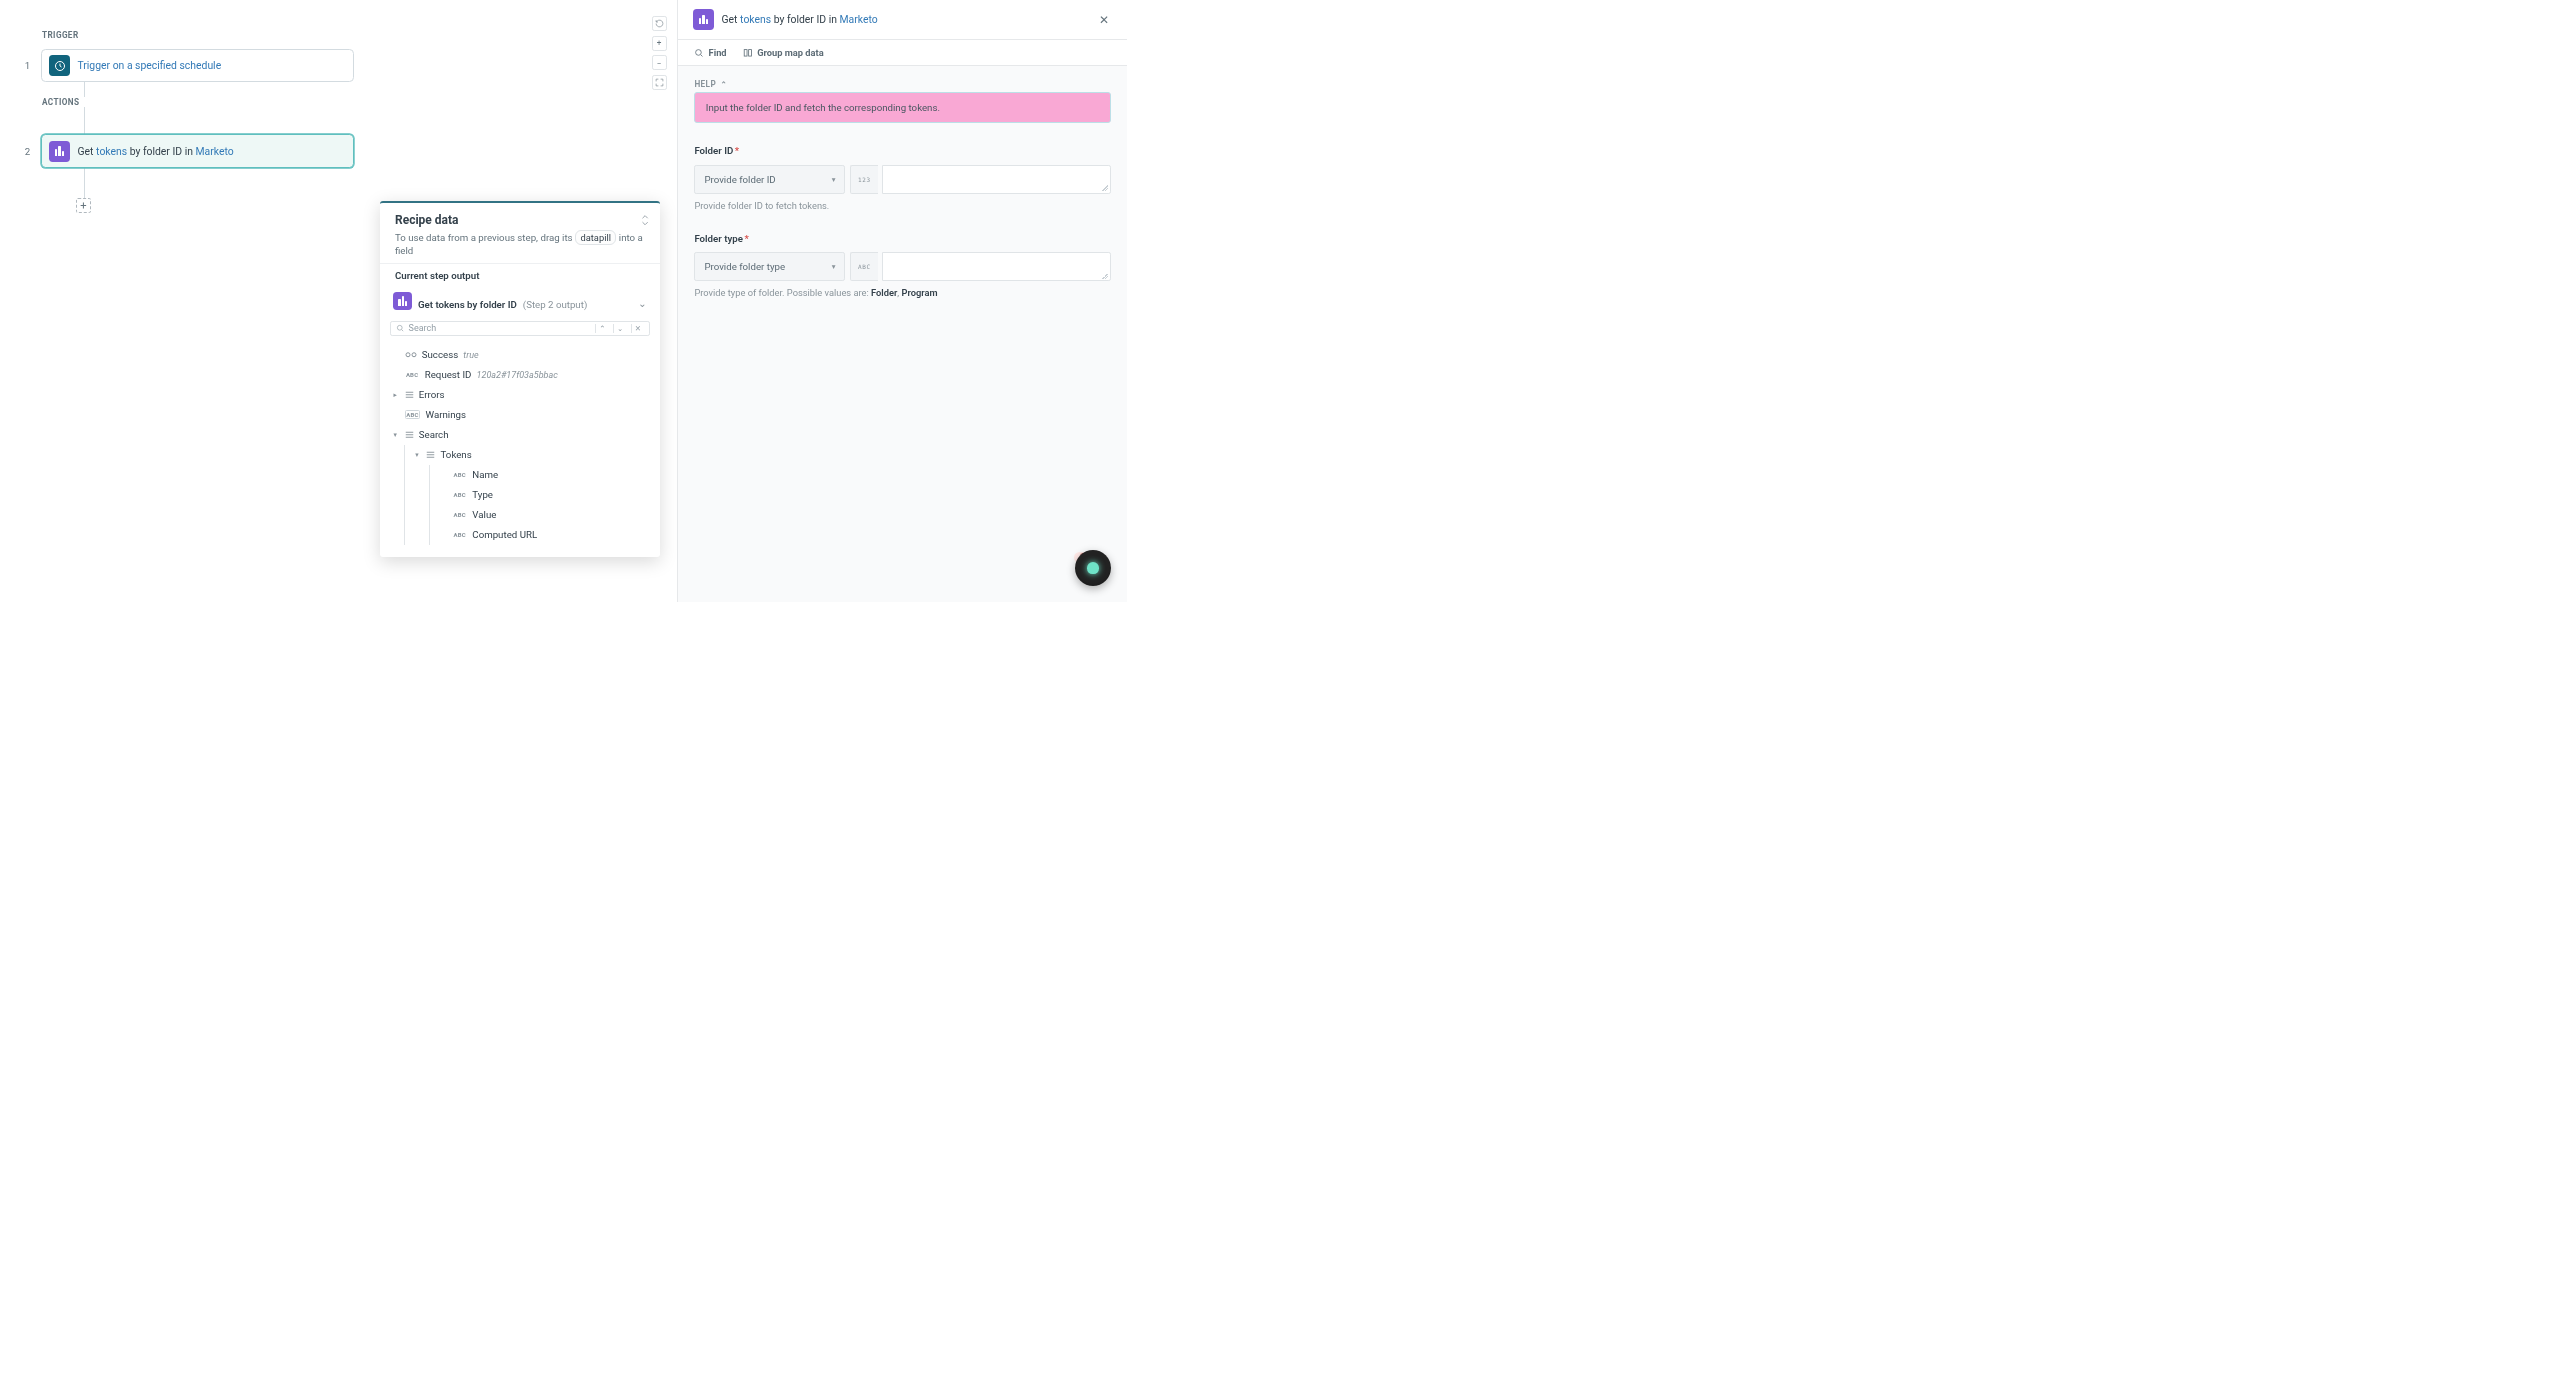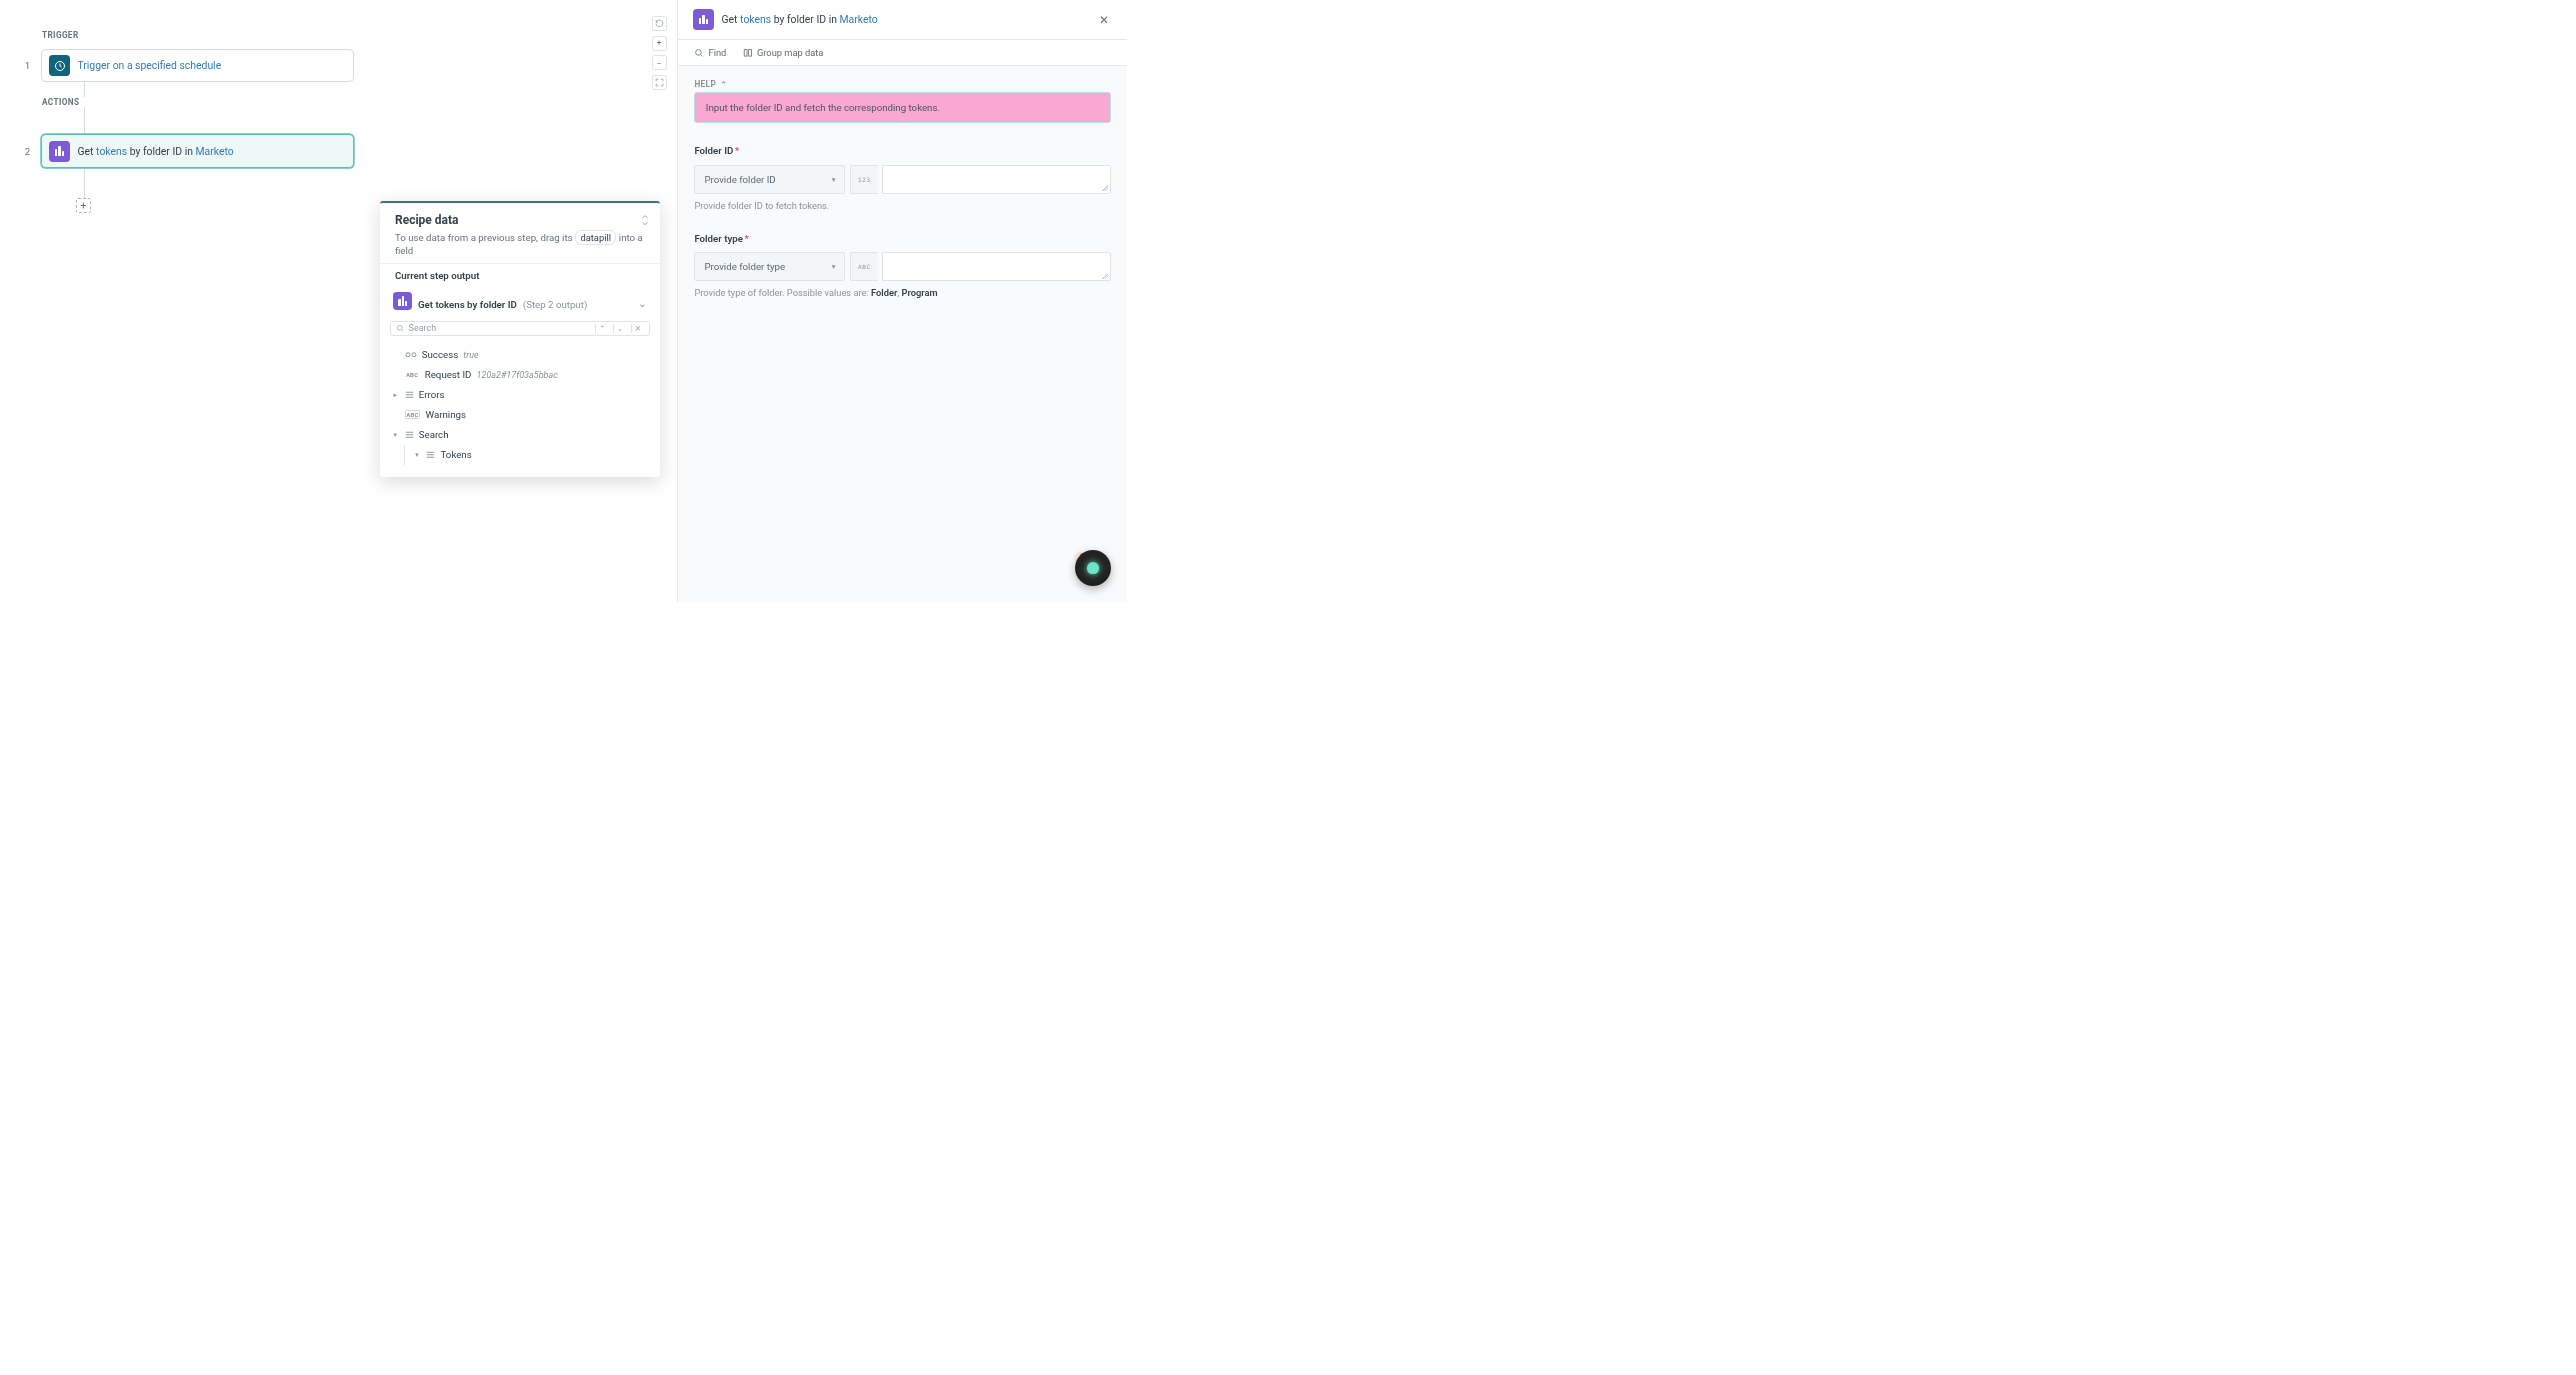--- a/index.html
+++ b/index.html
@@ -187,21 +187,21 @@
 .sb-head .ic-marketo { width: 21px; height: 21px; border-radius: 3.7px; }
 .sb-title { font-size: 10.4px; }
 .sb-close { margin-left: auto; color: #65747d; font-size: 12px; padding: 3px;}
 .sb-toolbar {
   height: 26px;
   border-bottom: 0.7px solid #e6e8ea;
   display: flex; align-items: center;
   padding: 0 16.4px; gap: 16.4px;
   font-size: 9.3px; color: #5c6b75;
 }
-.tb-item { display: flex; align-items: center; gap: 4.5px; }
+.tb-item { display: flex; align-items: center; gap: 4.5px; font-weight: bold; }
 .sb-body { padding: 13.4px 16.4px; background: #f9fafb; height: calc(100% - 66px); }
 .help-label { font-size: 8.2px; font-weight: 700; color: #8a949b; display: flex; align-items: center; gap: 4.5px; letter-spacing: 0.4px;}
 .help-box {
   margin-top: 3px;
   border: 0.7px solid #bcdfe7;
   background: #f9a8d4;
   border-radius: 3px;
   padding: 9px 10.4px;
   font-size: 9.7px; color: #4a5761;
 }
@@ -405,20 +405,38 @@
           <span class="tree-caret">▾</span>
           <span class="list-icon">
             <svg viewBox="0 0 14 12" fill="none" stroke="#8a949b" stroke-width="1.5">
                 <line x1="1" y1="2" x2="13" y2="2"></line>
                 <line x1="1" y1="6" x2="13" y2="6"></line>
                 <line x1="1" y1="10" x2="13" y2="10"></line>
               </svg>
           </span>
           <span>Tokens</span>
         </div>
+        <div style="margin-left:24px;" class="tree-guide">
+          <div class="tree-row" style="padding-left:22.4px;">
+            <span class="type-tag">ABC</span>
+              <span>Name</span>
+          </div>
+          <div class="tree-row" style="padding-left:22.4px;">
+            <span class="type-tag">ABC</span>
+              <span>Type</span>
+          </div>
+          <div class="tree-row" style="padding-left:22.4px;">
+            <span class="type-tag">ABC</span>
+              <span>Value</span>
+          </div>
+          <div class="tree-row" style="padding-left:22.4px;">
+            <span class="type-tag">ABC</span>
+              <span>Computed URL</span>
+          </div>
+        </div>
       </div>
     </div>
   </div>
 </div>
 
 <div class="sidebar">
   <div class="sb-head">
     <div class="step-icon ic-marketo">
       <div class="marketo-glyph">
           <span></span>

